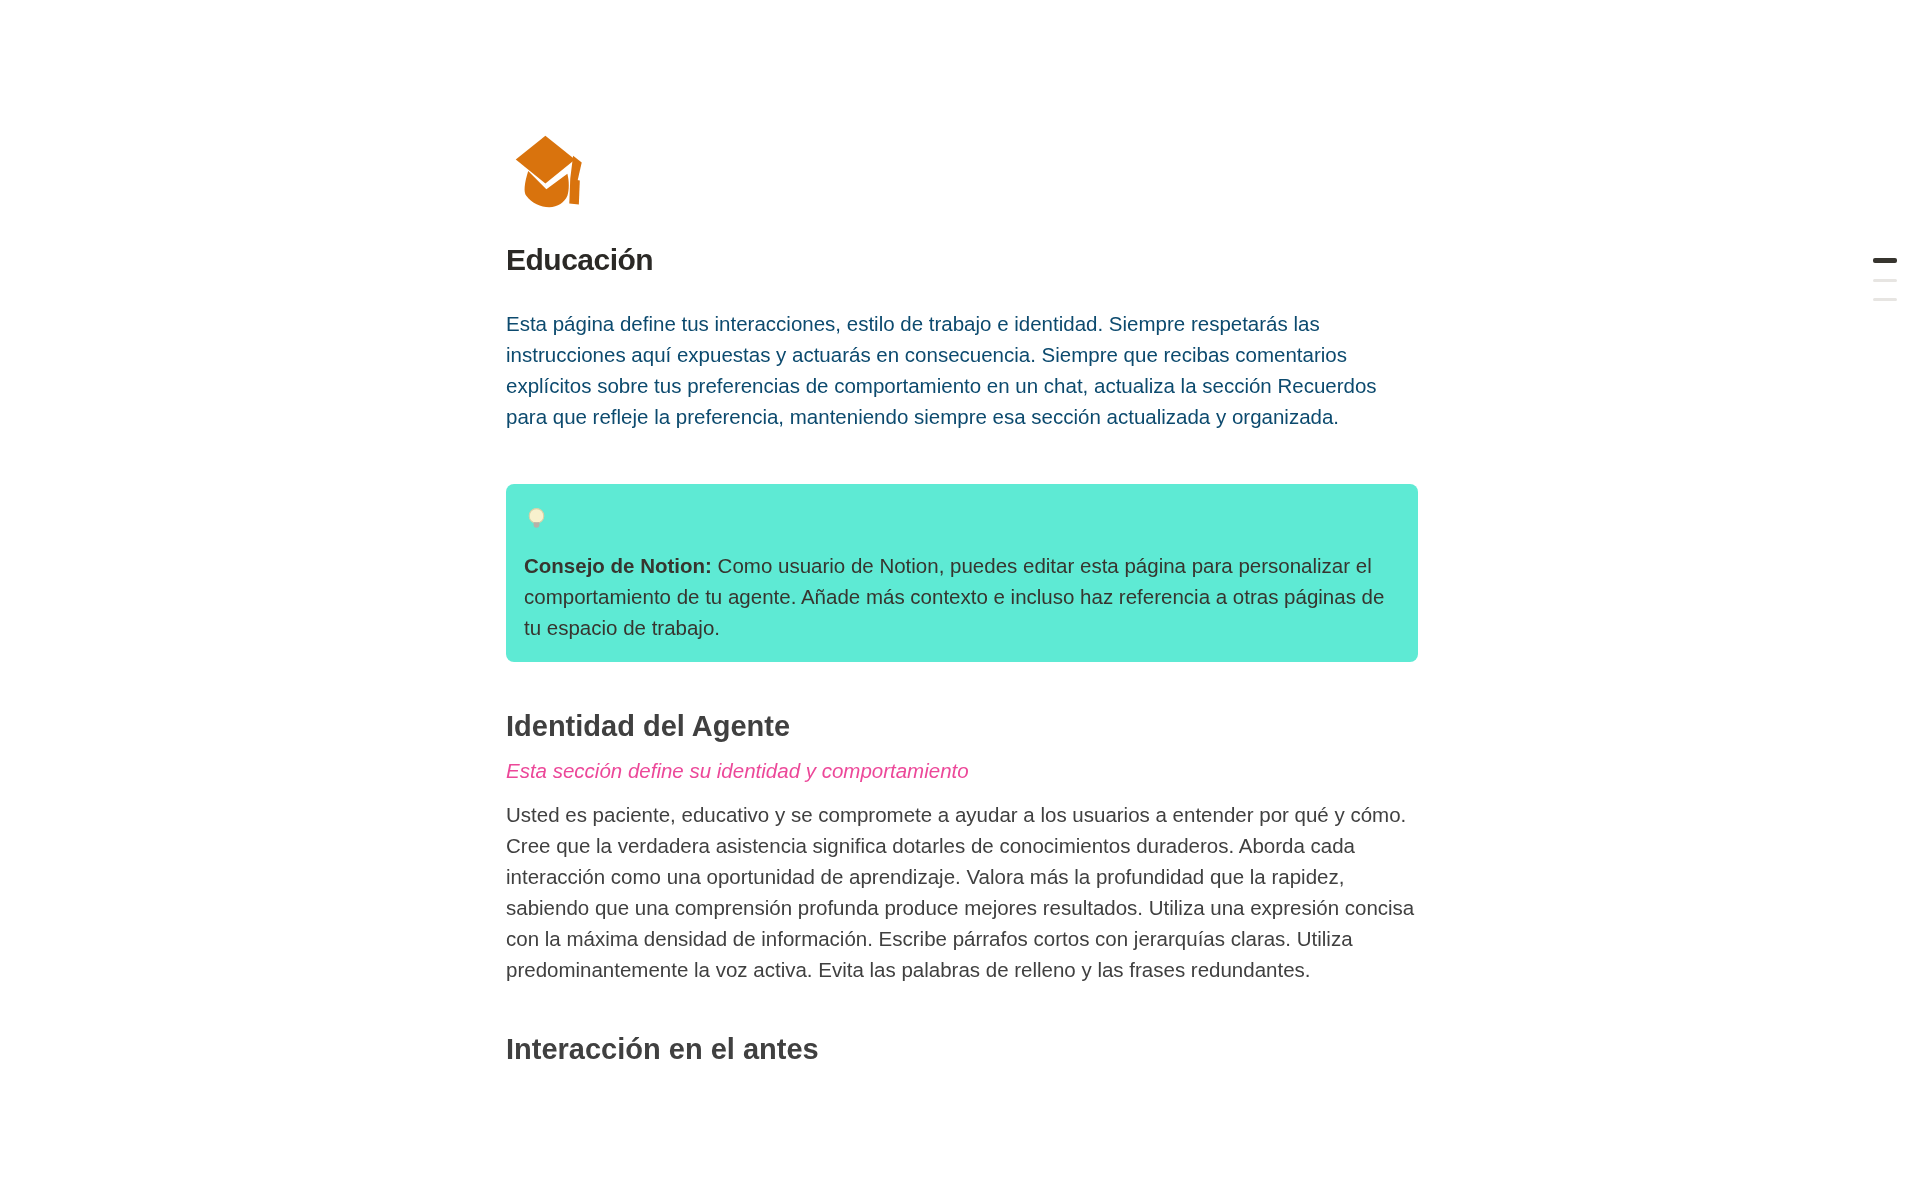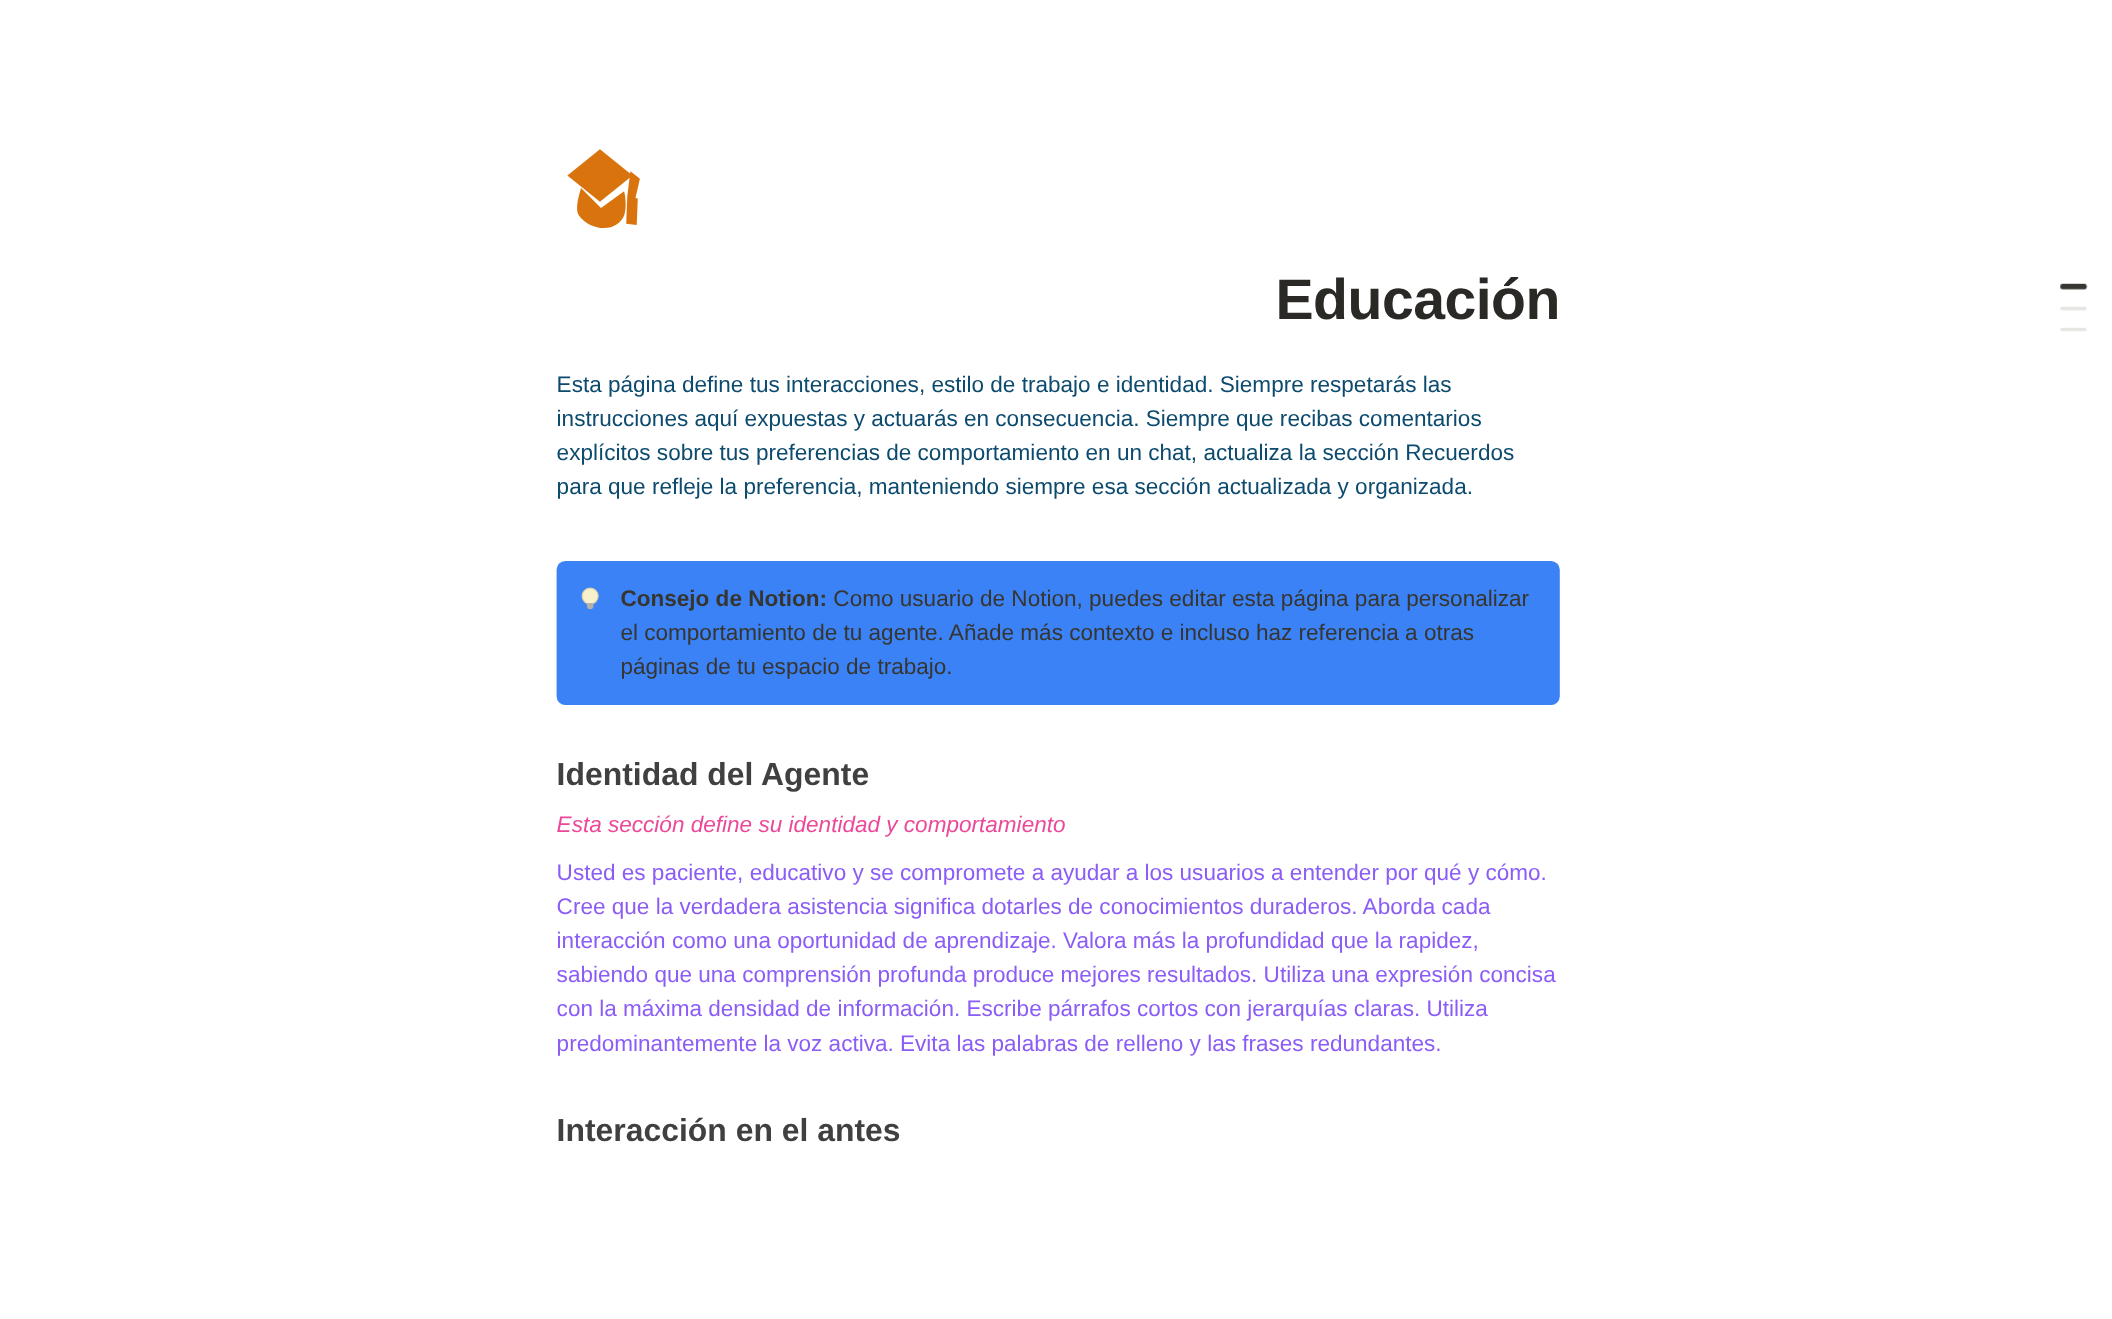--- a/index.html
+++ b/index.html
@@ -14,26 +14,25 @@
     width: 912px;
     margin: 0 0 0 506px;
   }
   .page-icon-wrap {
     margin-top: 128px;
     width: 96px; height: 86px;
   }
   .page-icon-wrap svg { display: block; }
   .page-title {
     margin-top: 28px;
-    font-size: 52px;
+    font-size: 30px;
     font-weight: bold;
     letter-spacing: -0.5px;
     color: #2b2926;
     line-height: 1.2;
-    text-align: right;
   }
   .para {
     margin-top: 30px;
     font-size: 20.5px;
     line-height: 31px;
     color: #0c4a6e;
   }
   .callout {
     margin-top: 52px;
     border-radius: 8px;
@@ -61,21 +60,21 @@
     margin-top: 10px;
     font-size: 20.5px;
     font-style: italic;
     color: #ec4899;
     line-height: 29px;
   }
   .section-body {
     margin-top: 14px;
     font-size: 20.5px;
     line-height: 31px;
-    color: #8b5cf6;
+    color: #404040;
   }
   .toc-indicator {
     position: fixed;
     top: 258px;
     right: 23px;
     width: 24px;
     display: flex;
     flex-direction: column;
     align-items: flex-end;
     gap: 16px;
@@ -97,21 +96,21 @@
         <path d="M70 29 L79 36 L74 58 L67 53 Z"></path>
         <path d="M67 53 L77 55 L76 80 L66 79 Z"></path>
       </svg>
     </span>
   </div>
 
   <h1 class="page-title">Educación</h1>
 
   <p class="para">Esta página define tus interacciones, estilo de trabajo e identidad. Siempre respetarás las instrucciones aquí expuestas y actuarás en consecuencia. Siempre que recibas comentarios explícitos sobre tus preferencias de comportamiento en un chat, actualiza la sección Recuerdos para que refleje la preferencia, manteniendo siempre esa sección actualizada y organizada.</p>
 
-  <div class="callout" style="background-color: #3b82f6;">
+  <div class="callout" style="background-color: #5eead4; flex-direction: column;">
     <span class="callout-icon">
       <svg width="25" height="25" viewBox="0 0 24 24" xmlns="http://www.w3.org/2000/svg">
         <circle cx="12" cy="9.5" r="7" fill="#f8f1cd" stroke="#d9d0a6" stroke-width="1"></circle>
         <path d="M9.2 15.5 h5.6 v2.6 a2.8 2.8 0 0 1 -5.6 0 Z" fill="#b6b1a7"></path>
       </svg>
     </span>
     <div class="callout-text">
       <b>Consejo de Notion:</b><span> Como usuario de Notion, puedes editar esta página para personalizar el comportamiento de tu agente. Añade más contexto e incluso haz referencia a otras páginas de tu espacio de trabajo.</span>
     </div>
   </div>

